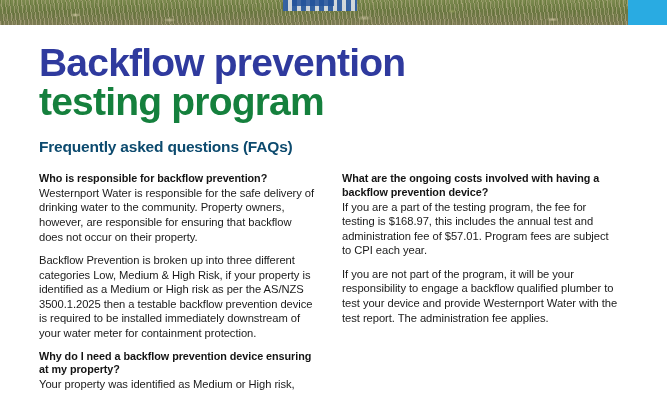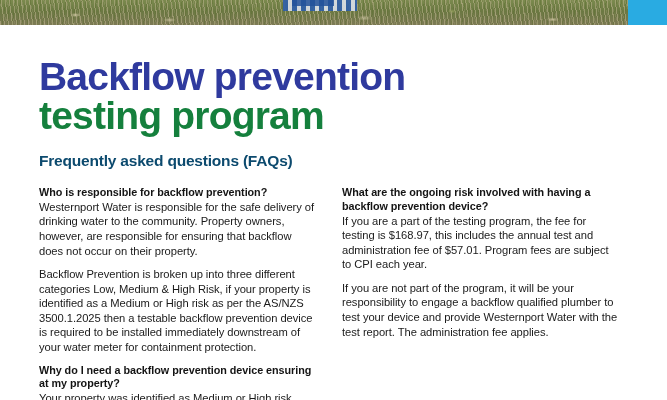--- a/index.html
+++ b/index.html
@@ -76,21 +76,21 @@
     background: #29abe2;
   }
 
   
   .page {
     padding: 0 39px;
   }
 
   .title {
     margin: 0;
-    padding-top: 33px;
+    padding-top: 19px;
     font-size: 39px;
     line-height: 0.99;
     font-weight: bold;
     letter-spacing: -0.8px;
   }
   .title-line1 { display: block; color: #2f3a9e; }
   .title-line2 { display: block; color: #15803d; }
 
   .subtitle {
     margin: 0;
@@ -164,21 +164,21 @@
         <p class="q">Why do I need a backflow prevention device ensuring at my property?</p>
         <p class="a">Your property was identified as Medium or High risk,</p>
       </div>
 
     </div>
 
     <div class="col">
 
 
       <div class="faq">
-        <p class="q">What are the ongoing risk involved with having a backflow prevention device?</p>
+        <p class="q">What are the ongoing costs involved with having a backflow prevention device?</p>
         <p class="a">If you are a part of the testing program, the fee for testing is $168.97, this includes the annual test and administration fee of $57.01.  Program fees are subject to CPI each year.</p>
         <p class="a">If you are not part of the program, it will be your responsibility to engage a backflow qualified plumber to test your device and provide Westernport Water with the test report. The administration fee applies.</p>
       </div>
 
     </div>
 
   </div>
 </div>
 
 </body></html>

